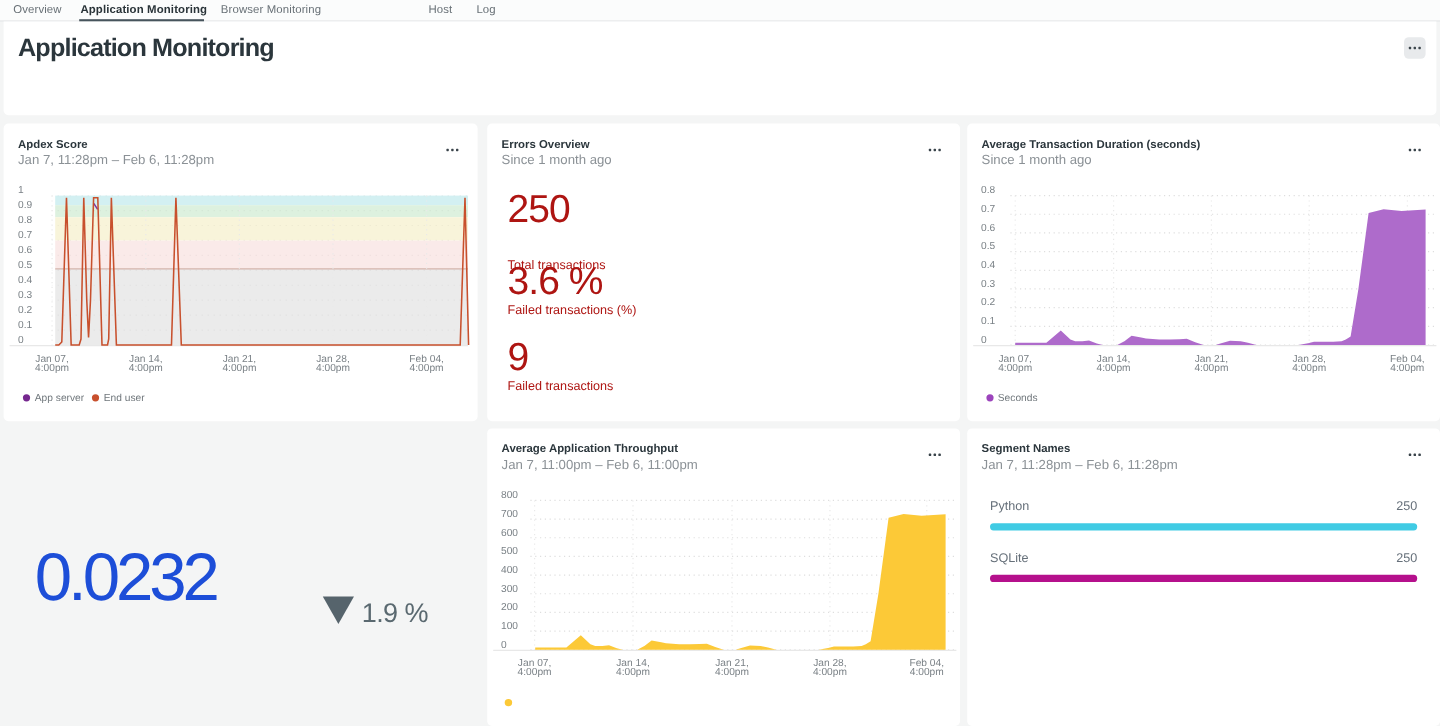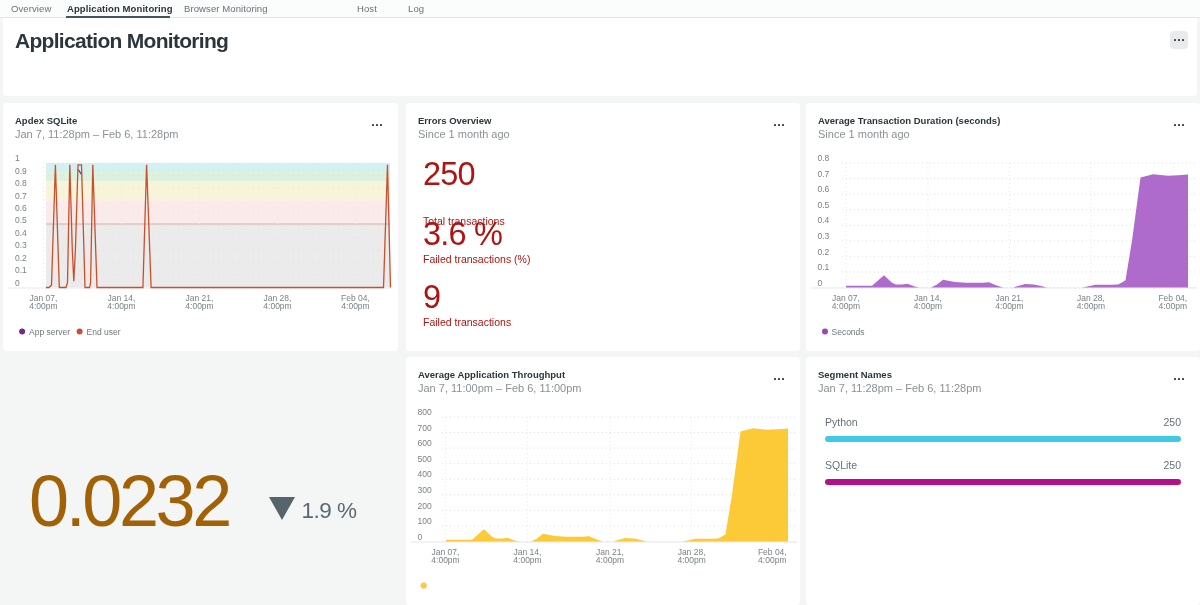--- a/index.html
+++ b/index.html
@@ -22,52 +22,52 @@
 #c3 { left:806px; top:103px; width:394px; height:248px; }
 #c4 { left:3px;   top:357px; width:395px; height:248px; }
 #c5 { left:406px; top:357px; width:394px; height:248px; }
 #c6 { left:806px; top:357px; width:394px; height:248px; }
 .ctitle { position:absolute; left:12px; top:12px; font-size:9.5px; font-weight:bold; color:#2b363c; white-space:nowrap; }
 .csub { position:absolute; left:12px; top:24.5px; font-size:11px; color:#8b9196; white-space:nowrap; }
 .cdots { position:absolute; right:14px; top:21px; }
 .cdots span { background:#39434a; }
 .bignum { position:absolute; left:17px; color:#ae1512; font-size:32.5px; letter-spacing:-0.8px; line-height:1; }
 .biglabel { position:absolute; left:17px; color:#ae1512; font-size:10.5px; }
-#dbnum { position:absolute; left:29px; top:453px; font-size:72px; letter-spacing:-3.4px; color:#a16207; line-height:1;margin-top:12px; }
+#dbnum { position:absolute; left:29px; top:453px; font-size:56px; letter-spacing:-3.4px; color:#1d4ed8; line-height:1; }
 #dbtri { position:absolute; left:269px; top:497px; width:0; height:0; border-left:13px solid transparent; border-right:13px solid transparent; border-top:23px solid #56646c; }
 #dbpct { position:absolute; left:301.5px; top:500px; font-size:22.5px; letter-spacing:-0.5px; color:#5a6970; line-height:1; }
 .segname { position:absolute; left:19px; font-size:10.5px; color:#66707a; }
 .segval  { position:absolute; right:19px; font-size:10.5px; color:#66707a; }
 .segbar  { position:absolute; left:19px; width:356px; height:6px; border-radius:3px; }
 svg { position:absolute; left:0; top:0; }
 </style>
 </head>
 <body>
 <div id="page">
   <div id="tabbar">
     <span class="tab" style="left:11px;">Overview</span>
     <span class="tab active" style="left:67px;">Application Monitoring</span>
     <span class="tab" style="left:184px;">Browser Monitoring</span>
     <span class="tab" style="left:287px;margin-top:24px;">Transactions</span>
     <span class="tab" style="left:357px;">Host</span>
-    <span class="tab" style="left:408px;">Log</span>
+    <span class="tab" style="left:397px;">Log</span>
   </div>
   <div id="underline"></div>
   <div id="header">
     <div id="h1">Application Monitoring</div>
     <div id="hbtn">
         <span class="dots3" style="left:3.5px; top:8px;">
           <span></span>
           <span></span>
           <span></span>
         </span>
       </div>
   </div>
   <div class="card" id="c1">
-    <div class="ctitle">Apdex SQLite</div>
+    <div class="ctitle">Apdex Score</div>
     <div class="csub">Jan 7, 11:28pm – Feb 6, 11:28pm</div>
     <span class="dots3 cdots">
         <span></span>
         <span></span>
         <span></span>
       </span>
     <svg width="395" height="248" viewBox="0 0 395 248">
 <rect x="43" y="60" width="344" height="7.97" fill="#d3f0f2"></rect>
 <rect x="43" y="67.97" width="344" height="10.08" fill="#ddf1df"></rect>
 <rect x="43" y="78.05" width="344" height="19.42" fill="#f8f4da"></rect>

